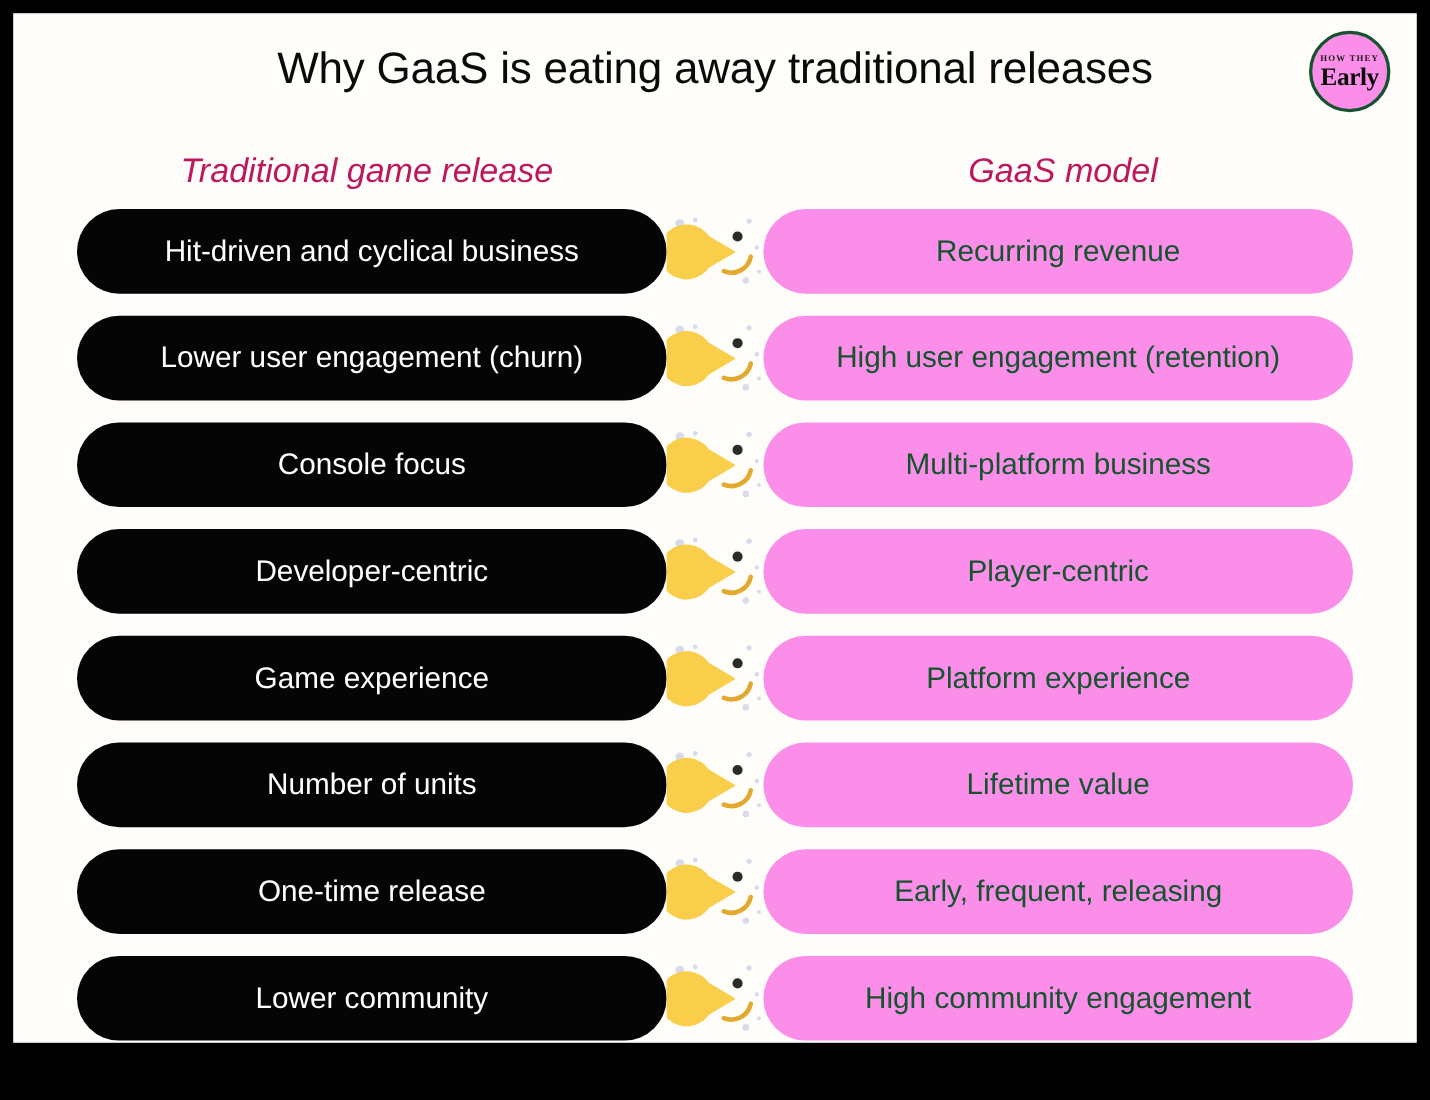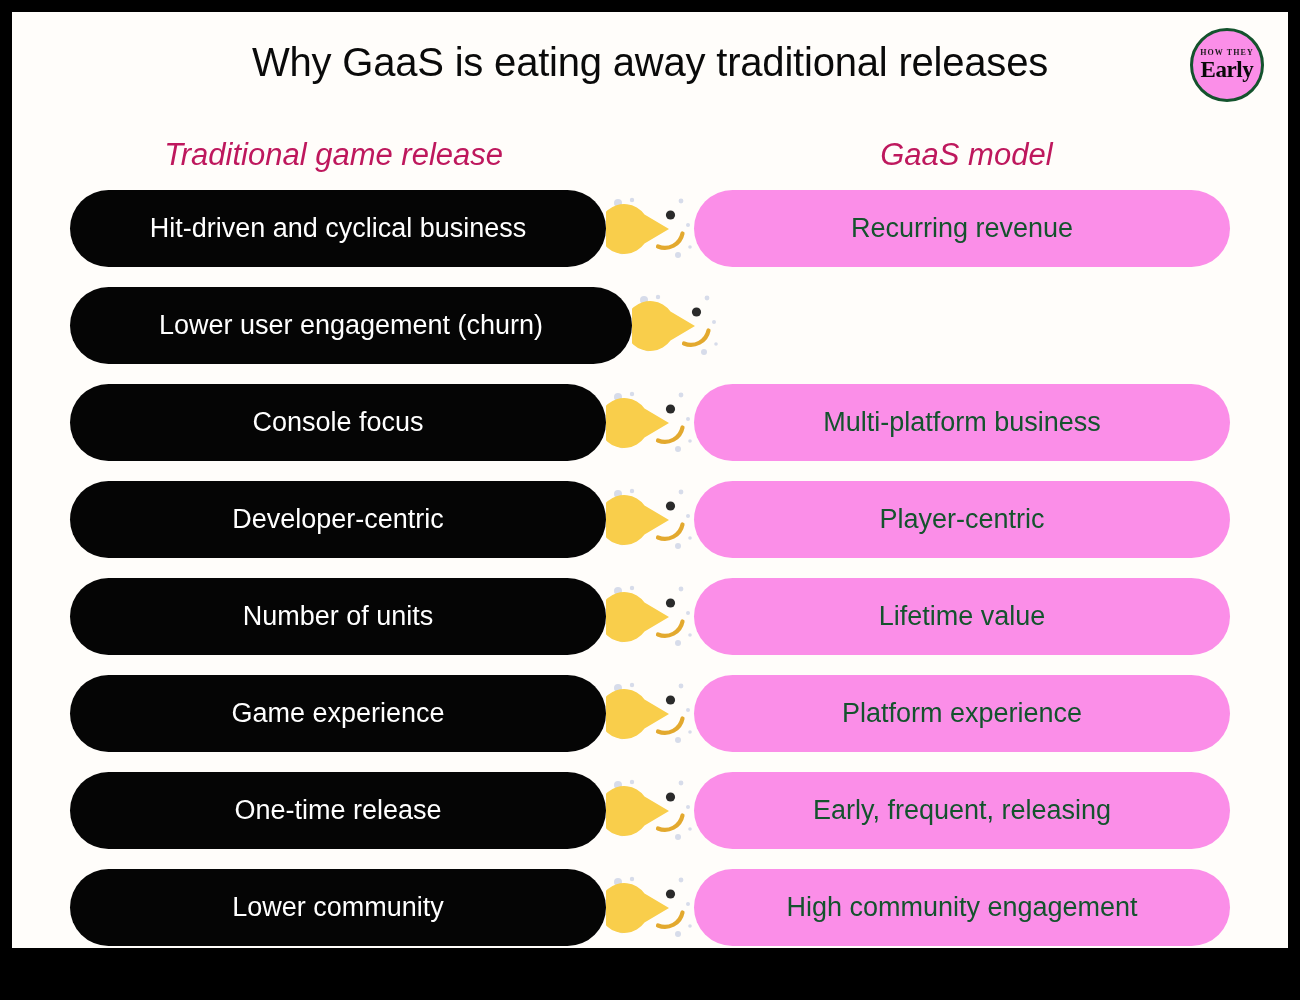--- a/index.html
+++ b/index.html
@@ -219,20 +219,21 @@
         <circle cx="37" cy="40" r="3.6" fill="#6FA85A"></circle>
 
         <path d="M 63 40 L 38.5 25.5 A 25 25 0 1 0 38.5 54.5 Z" fill="#F9CE4B"></path>
 
         <circle cx="64.5" cy="26" r="4.6" fill="#2B2B2B"></circle>
 
         <path d="M 52 57.5 A 18 18 0 0 0 76.5 44.5" fill="none" stroke="#E3A92E" stroke-width="4.2" stroke-linecap="round"></path>
       </svg>
     </div>
 
+    <div class="pill gaas">High user engagement (retention)</div>
   </div>
 
   <div class="row">
     <div class="pill traditional">Console focus</div>
 
     <div class="connector">
       <svg viewBox="0 0 88 80" xmlns="http://www.w3.org/2000/svg">
 
         <circle cx="12" cy="14" r="4" fill="#D7DCEA"></circle>
         <circle cx="26" cy="11" r="2.2" fill="#D7DCEA"></circle>
@@ -284,20 +285,51 @@
         <circle cx="64.5" cy="26" r="4.6" fill="#2B2B2B"></circle>
 
         <path d="M 52 57.5 A 18 18 0 0 0 76.5 44.5" fill="none" stroke="#E3A92E" stroke-width="4.2" stroke-linecap="round"></path>
       </svg>
     </div>
 
     <div class="pill gaas">Player-centric</div>
   </div>
 
   <div class="row">
+    <div class="pill traditional">Game experience</div>
+
+    <div class="connector">
+      <svg viewBox="0 0 88 80" xmlns="http://www.w3.org/2000/svg">
+
+        <circle cx="12" cy="14" r="4" fill="#D7DCEA"></circle>
+        <circle cx="26" cy="11" r="2.2" fill="#D7DCEA"></circle>
+        <circle cx="9" cy="42" r="2.2" fill="#D7DCEA"></circle>
+        <circle cx="16" cy="62" r="3.2" fill="#D7DCEA"></circle>
+        <circle cx="75" cy="12" r="2.4" fill="#D7DCEA"></circle>
+        <circle cx="82" cy="36" r="2.0" fill="#D7DCEA"></circle>
+        <circle cx="72" cy="66" r="3.0" fill="#D7DCEA"></circle>
+        <circle cx="84" cy="58" r="1.8" fill="#D7DCEA"></circle>
+
+        <circle cx="7" cy="40" r="3.6" fill="#6FA85A"></circle>
+        <circle cx="17" cy="40" r="3.6" fill="#6FA85A"></circle>
+        <circle cx="27" cy="40" r="3.6" fill="#6FA85A"></circle>
+        <circle cx="37" cy="40" r="3.6" fill="#6FA85A"></circle>
+
+        <path d="M 63 40 L 38.5 25.5 A 25 25 0 1 0 38.5 54.5 Z" fill="#F9CE4B"></path>
+
+        <circle cx="64.5" cy="26" r="4.6" fill="#2B2B2B"></circle>
+
+        <path d="M 52 57.5 A 18 18 0 0 0 76.5 44.5" fill="none" stroke="#E3A92E" stroke-width="4.2" stroke-linecap="round"></path>
+      </svg>
+    </div>
+
+    <div class="pill gaas">Platform experience</div>
+  </div>
+
+  <div class="row">
     <div class="pill traditional">Number of units</div>
 
     <div class="connector">
       <svg viewBox="0 0 88 80" xmlns="http://www.w3.org/2000/svg">
 
         <circle cx="12" cy="14" r="4" fill="#D7DCEA"></circle>
         <circle cx="26" cy="11" r="2.2" fill="#D7DCEA"></circle>
         <circle cx="9" cy="42" r="2.2" fill="#D7DCEA"></circle>
         <circle cx="16" cy="62" r="3.2" fill="#D7DCEA"></circle>
         <circle cx="75" cy="12" r="2.4" fill="#D7DCEA"></circle>
@@ -315,51 +347,20 @@
         <circle cx="64.5" cy="26" r="4.6" fill="#2B2B2B"></circle>
 
         <path d="M 52 57.5 A 18 18 0 0 0 76.5 44.5" fill="none" stroke="#E3A92E" stroke-width="4.2" stroke-linecap="round"></path>
       </svg>
     </div>
 
     <div class="pill gaas">Lifetime value</div>
   </div>
 
   <div class="row">
-    <div class="pill traditional">Game experience</div>
-
-    <div class="connector">
-      <svg viewBox="0 0 88 80" xmlns="http://www.w3.org/2000/svg">
-
-        <circle cx="12" cy="14" r="4" fill="#D7DCEA"></circle>
-        <circle cx="26" cy="11" r="2.2" fill="#D7DCEA"></circle>
-        <circle cx="9" cy="42" r="2.2" fill="#D7DCEA"></circle>
-        <circle cx="16" cy="62" r="3.2" fill="#D7DCEA"></circle>
-        <circle cx="75" cy="12" r="2.4" fill="#D7DCEA"></circle>
-        <circle cx="82" cy="36" r="2.0" fill="#D7DCEA"></circle>
-        <circle cx="72" cy="66" r="3.0" fill="#D7DCEA"></circle>
-        <circle cx="84" cy="58" r="1.8" fill="#D7DCEA"></circle>
-
-        <circle cx="7" cy="40" r="3.6" fill="#6FA85A"></circle>
-        <circle cx="17" cy="40" r="3.6" fill="#6FA85A"></circle>
-        <circle cx="27" cy="40" r="3.6" fill="#6FA85A"></circle>
-        <circle cx="37" cy="40" r="3.6" fill="#6FA85A"></circle>
-
-        <path d="M 63 40 L 38.5 25.5 A 25 25 0 1 0 38.5 54.5 Z" fill="#F9CE4B"></path>
-
-        <circle cx="64.5" cy="26" r="4.6" fill="#2B2B2B"></circle>
-
-        <path d="M 52 57.5 A 18 18 0 0 0 76.5 44.5" fill="none" stroke="#E3A92E" stroke-width="4.2" stroke-linecap="round"></path>
-      </svg>
-    </div>
-
-    <div class="pill gaas">Platform experience</div>
-  </div>
-
-  <div class="row">
     <div class="pill traditional">One-time release</div>
 
     <div class="connector">
       <svg viewBox="0 0 88 80" xmlns="http://www.w3.org/2000/svg">
 
         <circle cx="12" cy="14" r="4" fill="#D7DCEA"></circle>
         <circle cx="26" cy="11" r="2.2" fill="#D7DCEA"></circle>
         <circle cx="9" cy="42" r="2.2" fill="#D7DCEA"></circle>
         <circle cx="16" cy="62" r="3.2" fill="#D7DCEA"></circle>
         <circle cx="75" cy="12" r="2.4" fill="#D7DCEA"></circle>

